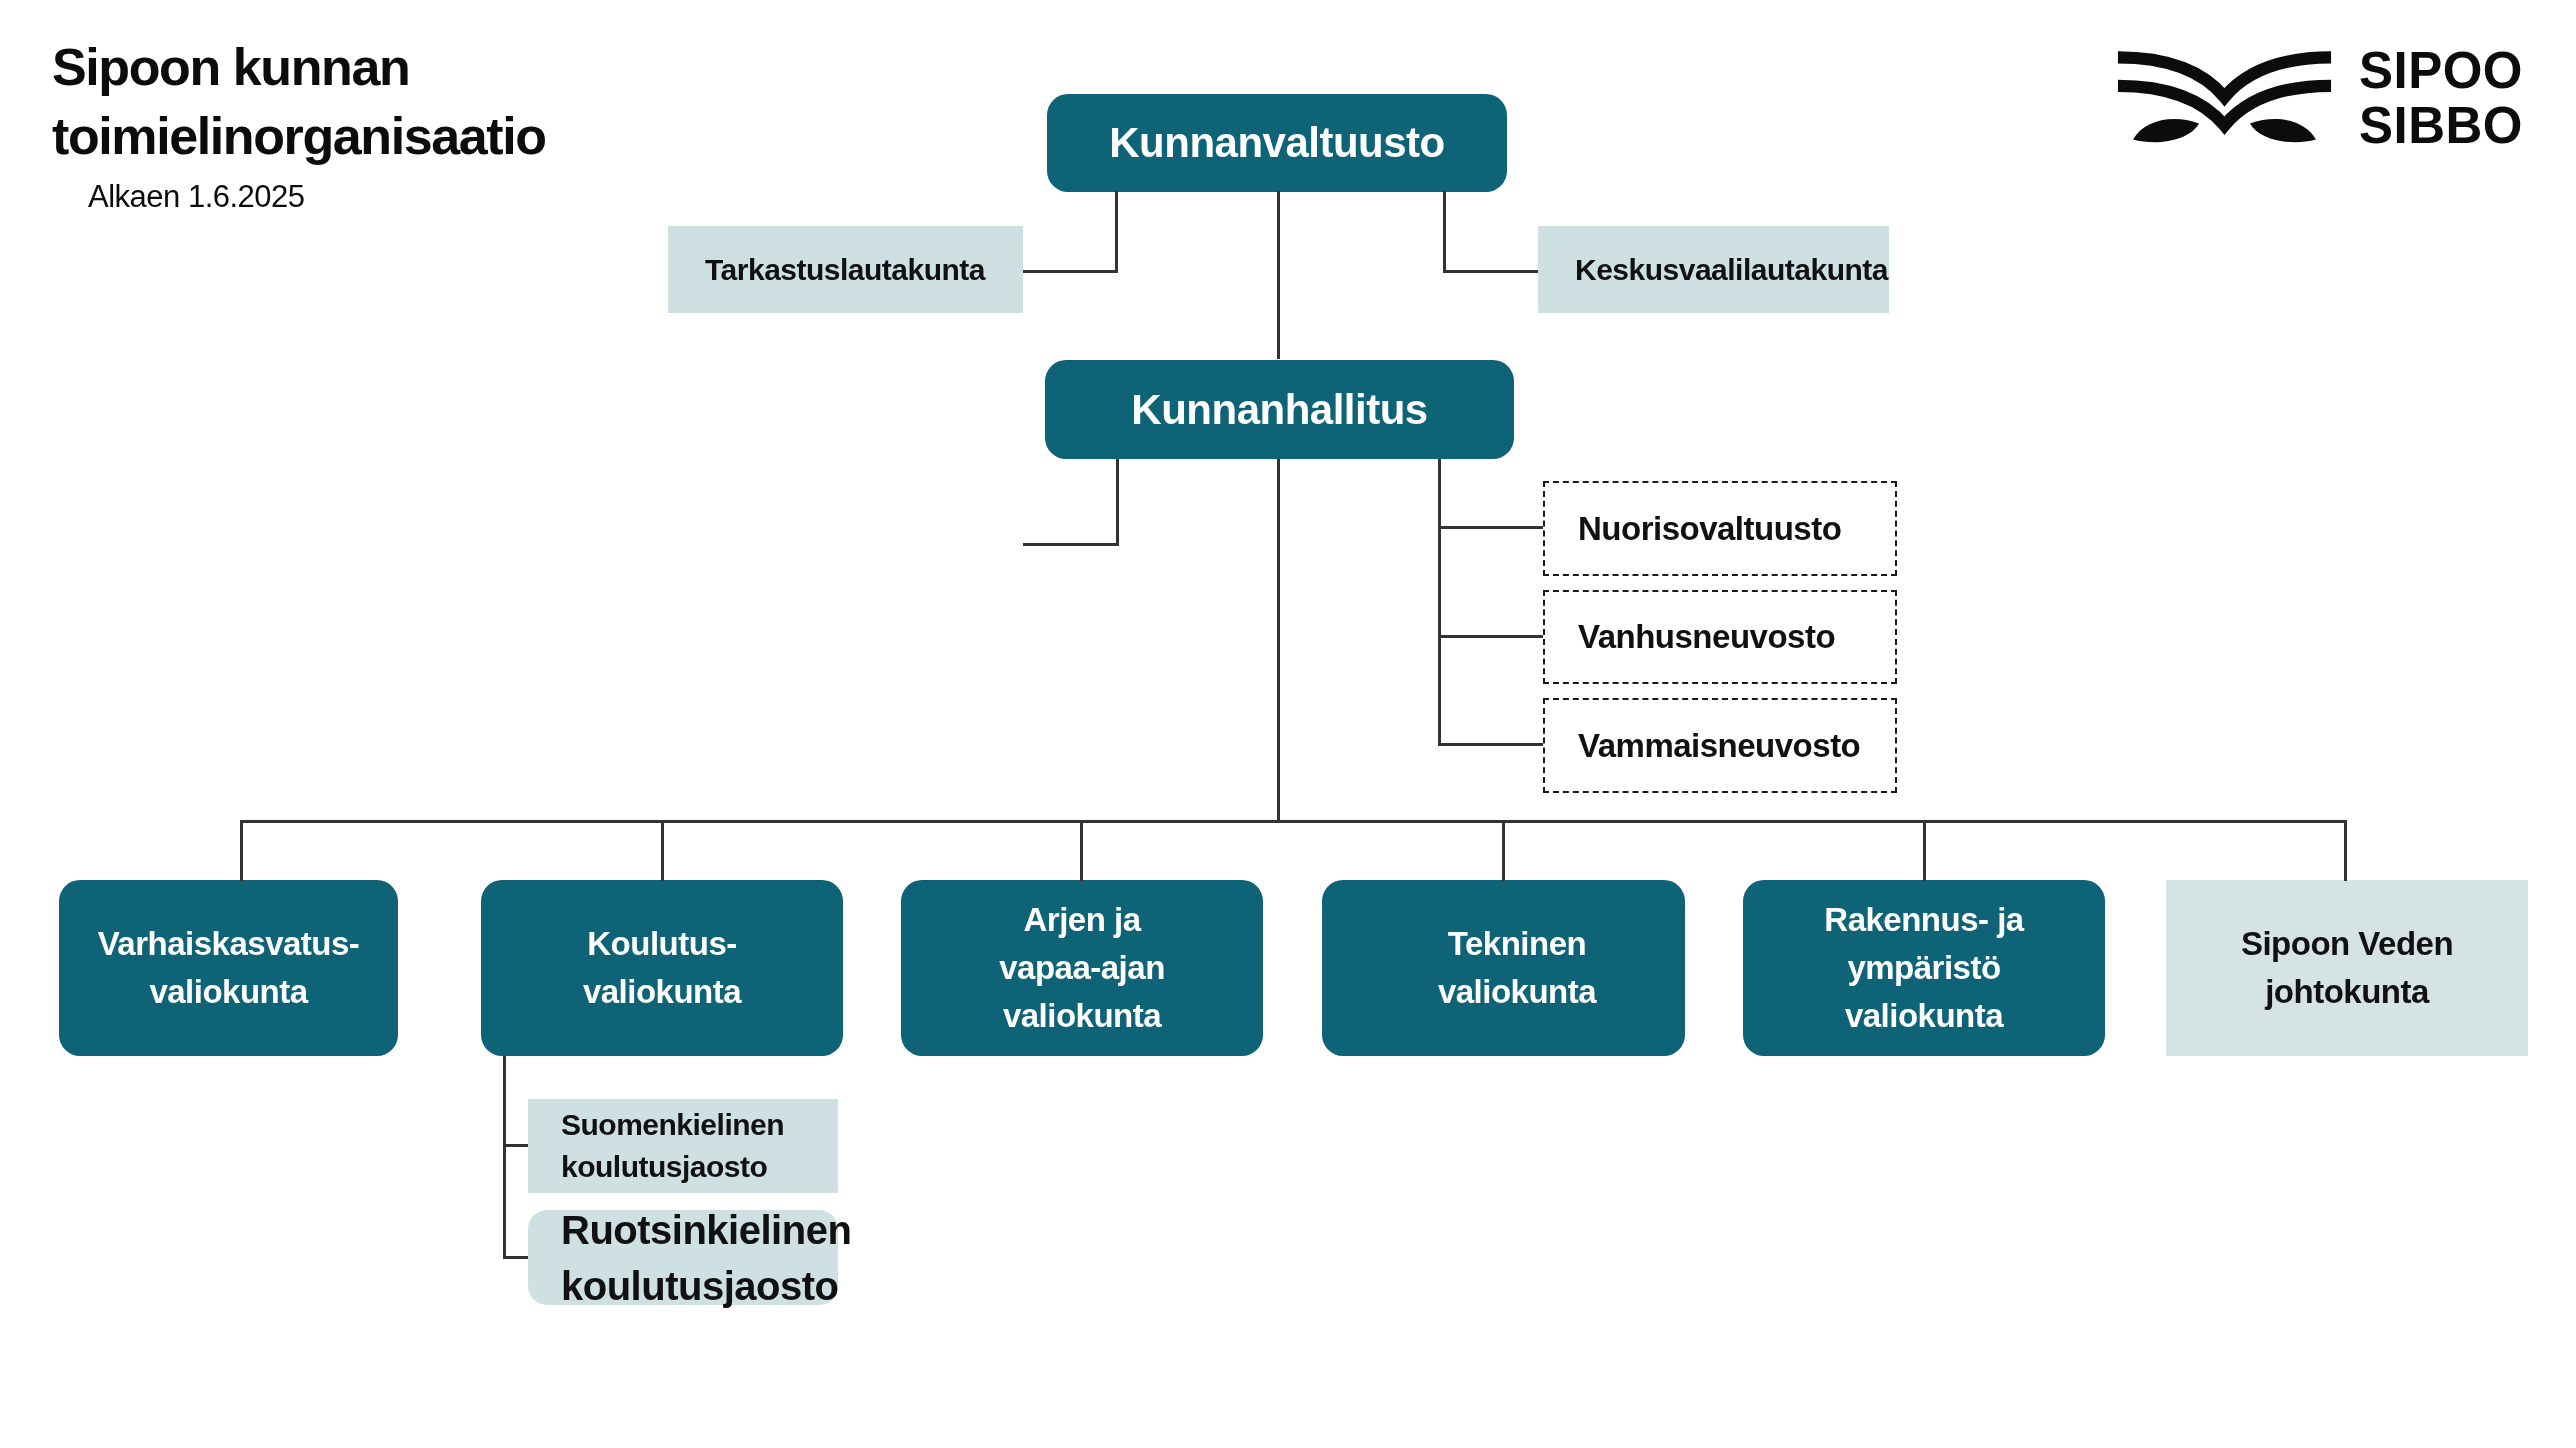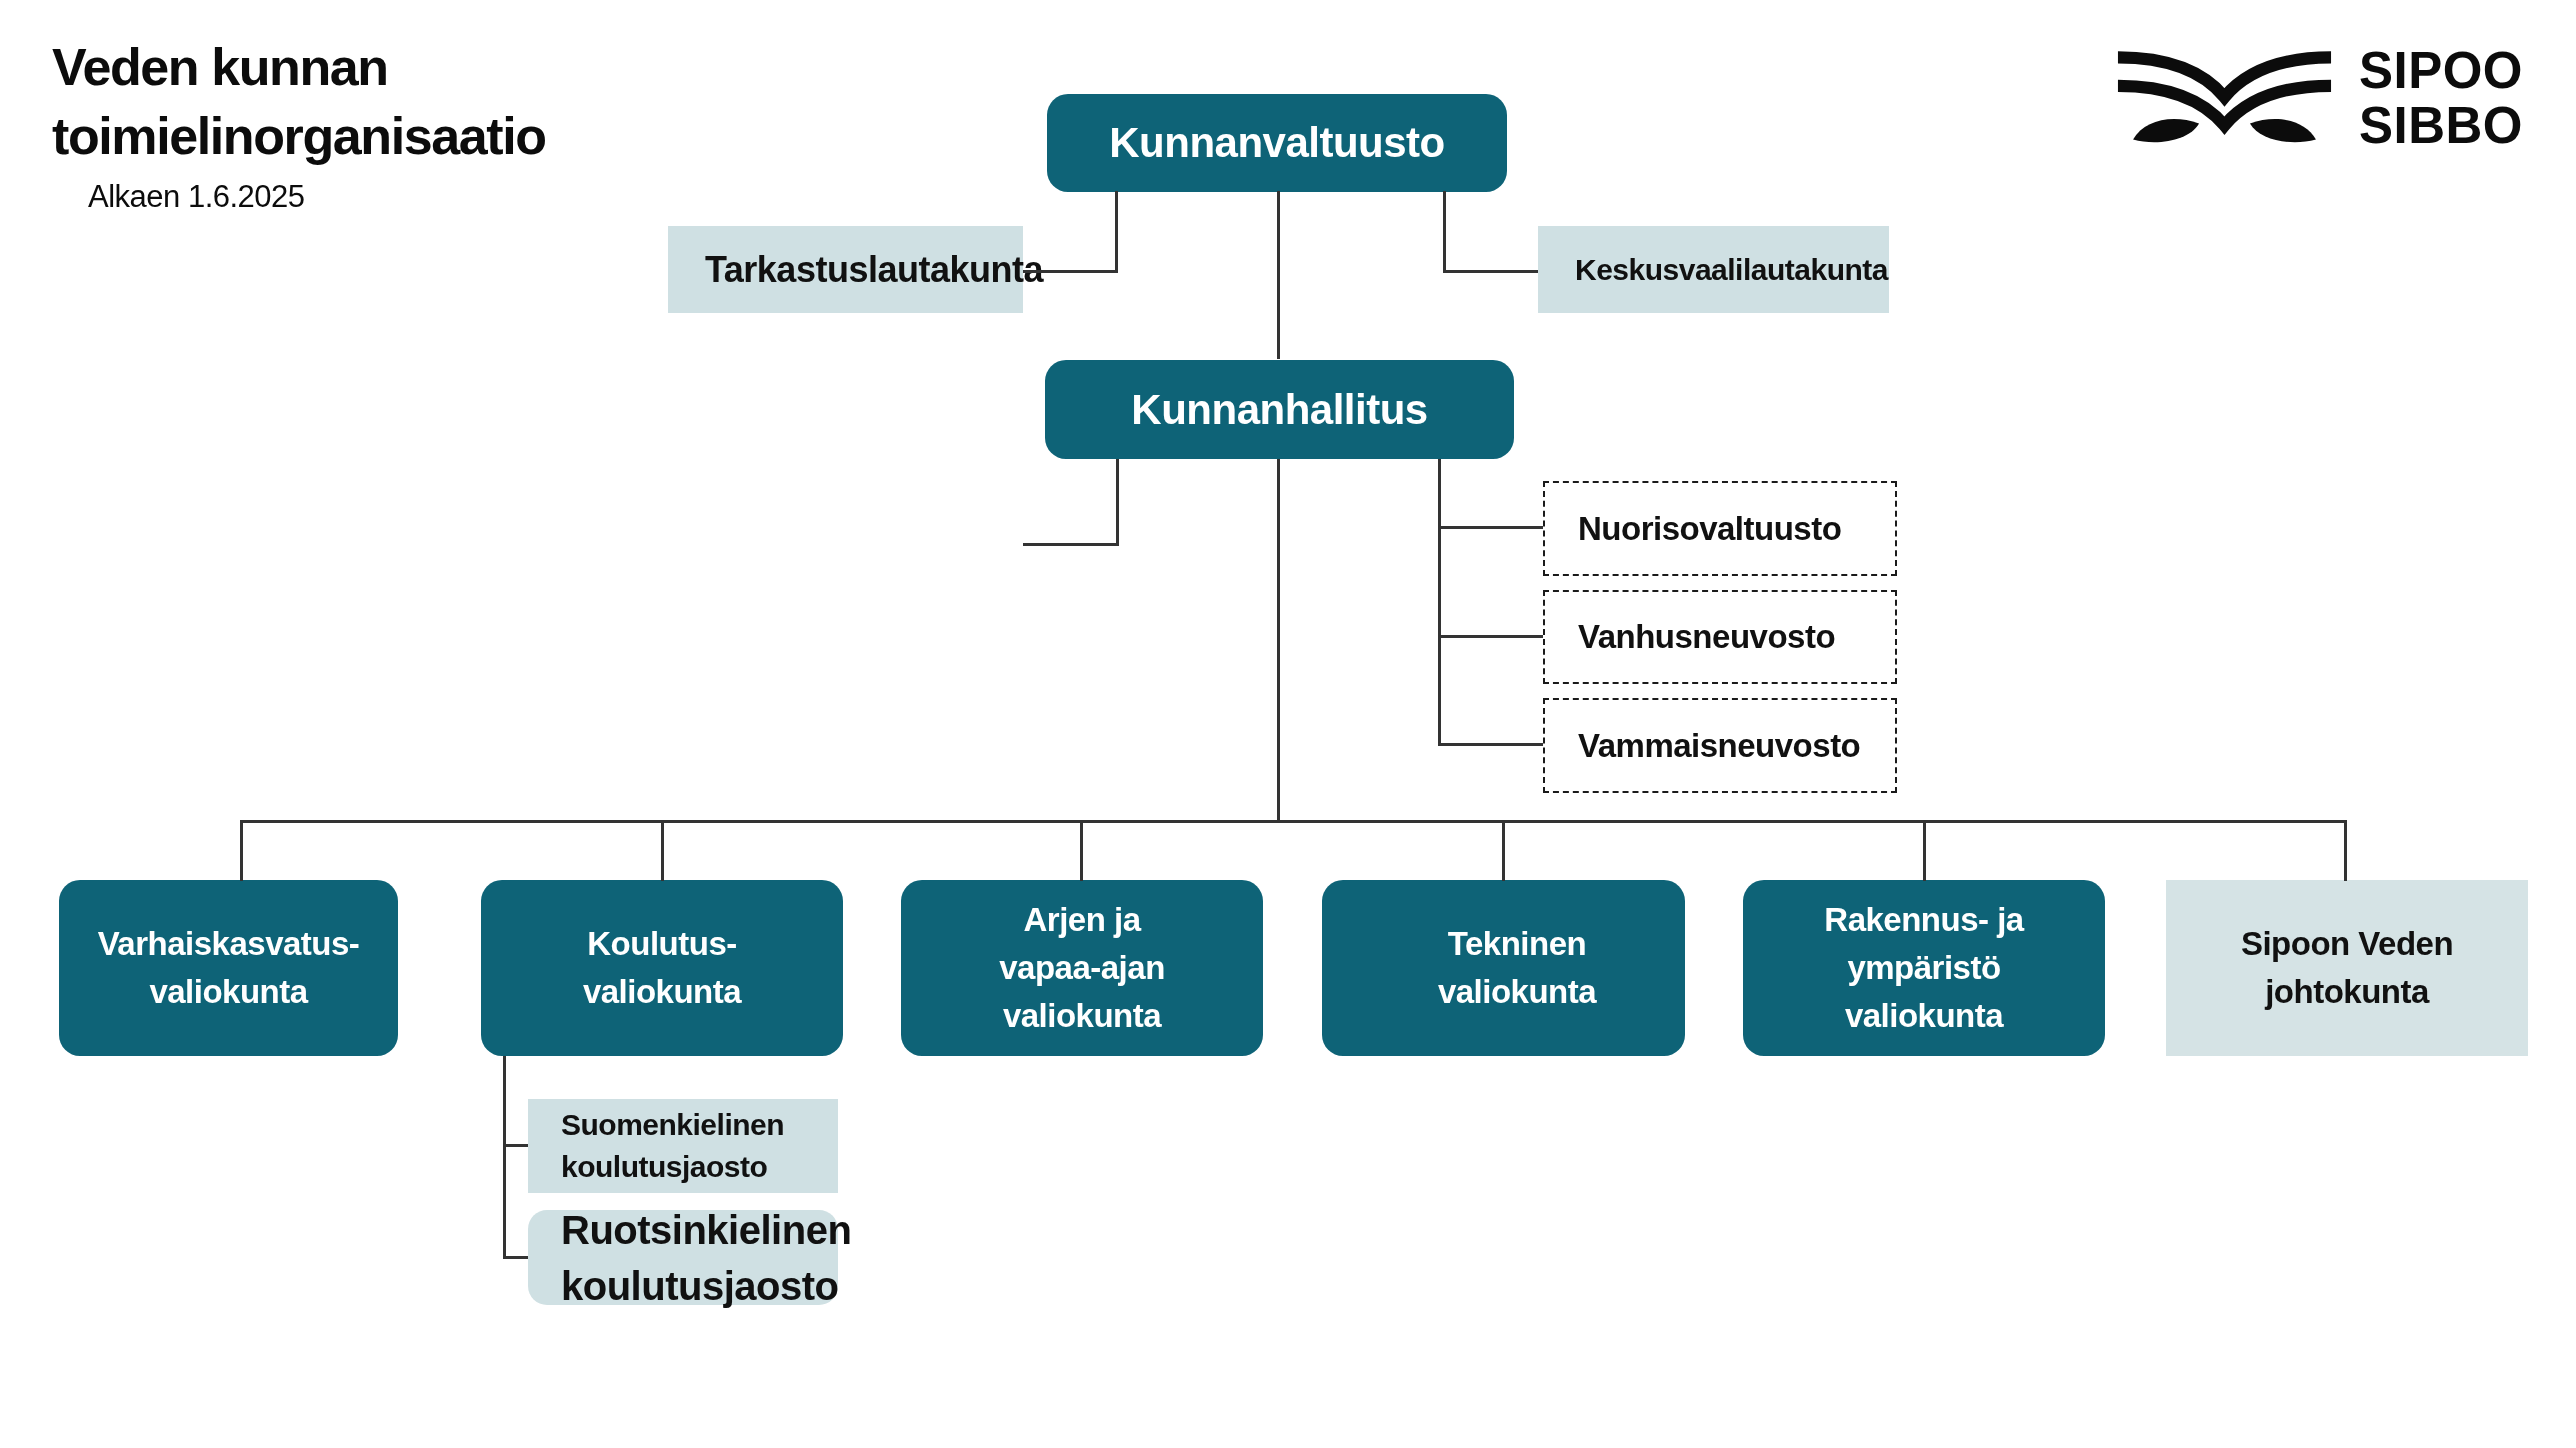--- a/index.html
+++ b/index.html
@@ -25,21 +25,21 @@
   }
   .node span{display:block;width:100%;}
   .teal{background:#0e6377;color:#ffffff;font-weight:bold;justify-content:center;text-align:center;border-radius:21px;}
   .light{background:#cfe0e3;color:#111111;font-weight:600;justify-content:flex-start;text-align:left;}
   .light-alt{background:#d5e3e5;color:#111111;font-weight:bold;justify-content:center;text-align:center;}
   .dashed{background:#ffffff;border:2.8px dashed #1a1a1a;color:#111111;font-weight:bold;
     justify-content:flex-start;text-align:left;}
   
   #kunnanvaltuusto{left:1047px;top:94px;width:460px;height:98px;font-size:42px;}
   #kunnanhallitus{left:1045px;top:360px;width:469px;height:99px;font-size:42px;}
-  #tarkastuslautakunta{left:668px;top:226px;width:355px;height:87px;font-size:36px;padding-left:37px;justify-content:flex-end;}
+  #tarkastuslautakunta{left:668px;top:226px;width:355px;height:87px;font-size:30px;padding-left:37px;justify-content:flex-end;}
   #keskusvaalilautakunta{left:1538px;top:226px;width:351px;height:87px;font-size:30px;padding-left:37px;}
   #maankaytto{left:668px;top:496px;width:355px;height:98px;font-size:30px;padding-left:37px;line-height:1.4;}
   #nuorisovaltuusto{left:1543px;top:481px;width:354px;height:95px;font-size:33px;padding-left:33px;}
   #vanhusneuvosto{left:1543px;top:590px;width:354px;height:94px;font-size:33px;padding-left:33px;}
   #vammaisneuvosto{left:1543px;top:698px;width:354px;height:95px;font-size:33px;padding-left:33px;}
   .committee{top:880px;height:176px;font-size:33px;line-height:1.45;}
   #varhaiskasvatus{left:59px;width:339px;}
   #koulutus{left:481px;width:362px;}
   #arjen{left:901px;width:362px;}
   #tekninen{left:1322px;width:363px;padding-left:27px;}
@@ -50,21 +50,21 @@
   
   .lineV{position:absolute;width:2.8px;background:#333333;}
   .lineH{position:absolute;height:2.8px;background:#333333;}
 </style>
 </head>
 <body>
 
 <div class="canvas">
 
   <div class="title-block">
-    <h1>Veden kunnan
+    <h1>Sipoon kunnan
 toimielinorganisaatio</h1>
     <div class="subtitle">Alkaen 1.6.2025</div>
   </div>
 
   <div class="logo">
     <svg width="217" height="99" viewBox="0 0 230 105" aria-hidden="true">
       <path d="M2,9 C60,9 95,27 115,51 C135,27 170,9 228,9" fill="none" stroke="#0c0c0c" stroke-width="13"></path>
       <path d="M2,39 C60,39 95,57 115,81 C135,57 170,39 228,39" fill="none" stroke="#0c0c0c" stroke-width="13"></path>
       <path d="M18,96 C30,75 60,69 88,79 C78,97 44,103 18,96 Z" fill="#0c0c0c"></path>
       <path d="M212,96 C200,75 170,69 142,79 C152,97 186,103 212,96 Z" fill="#0c0c0c"></path>

